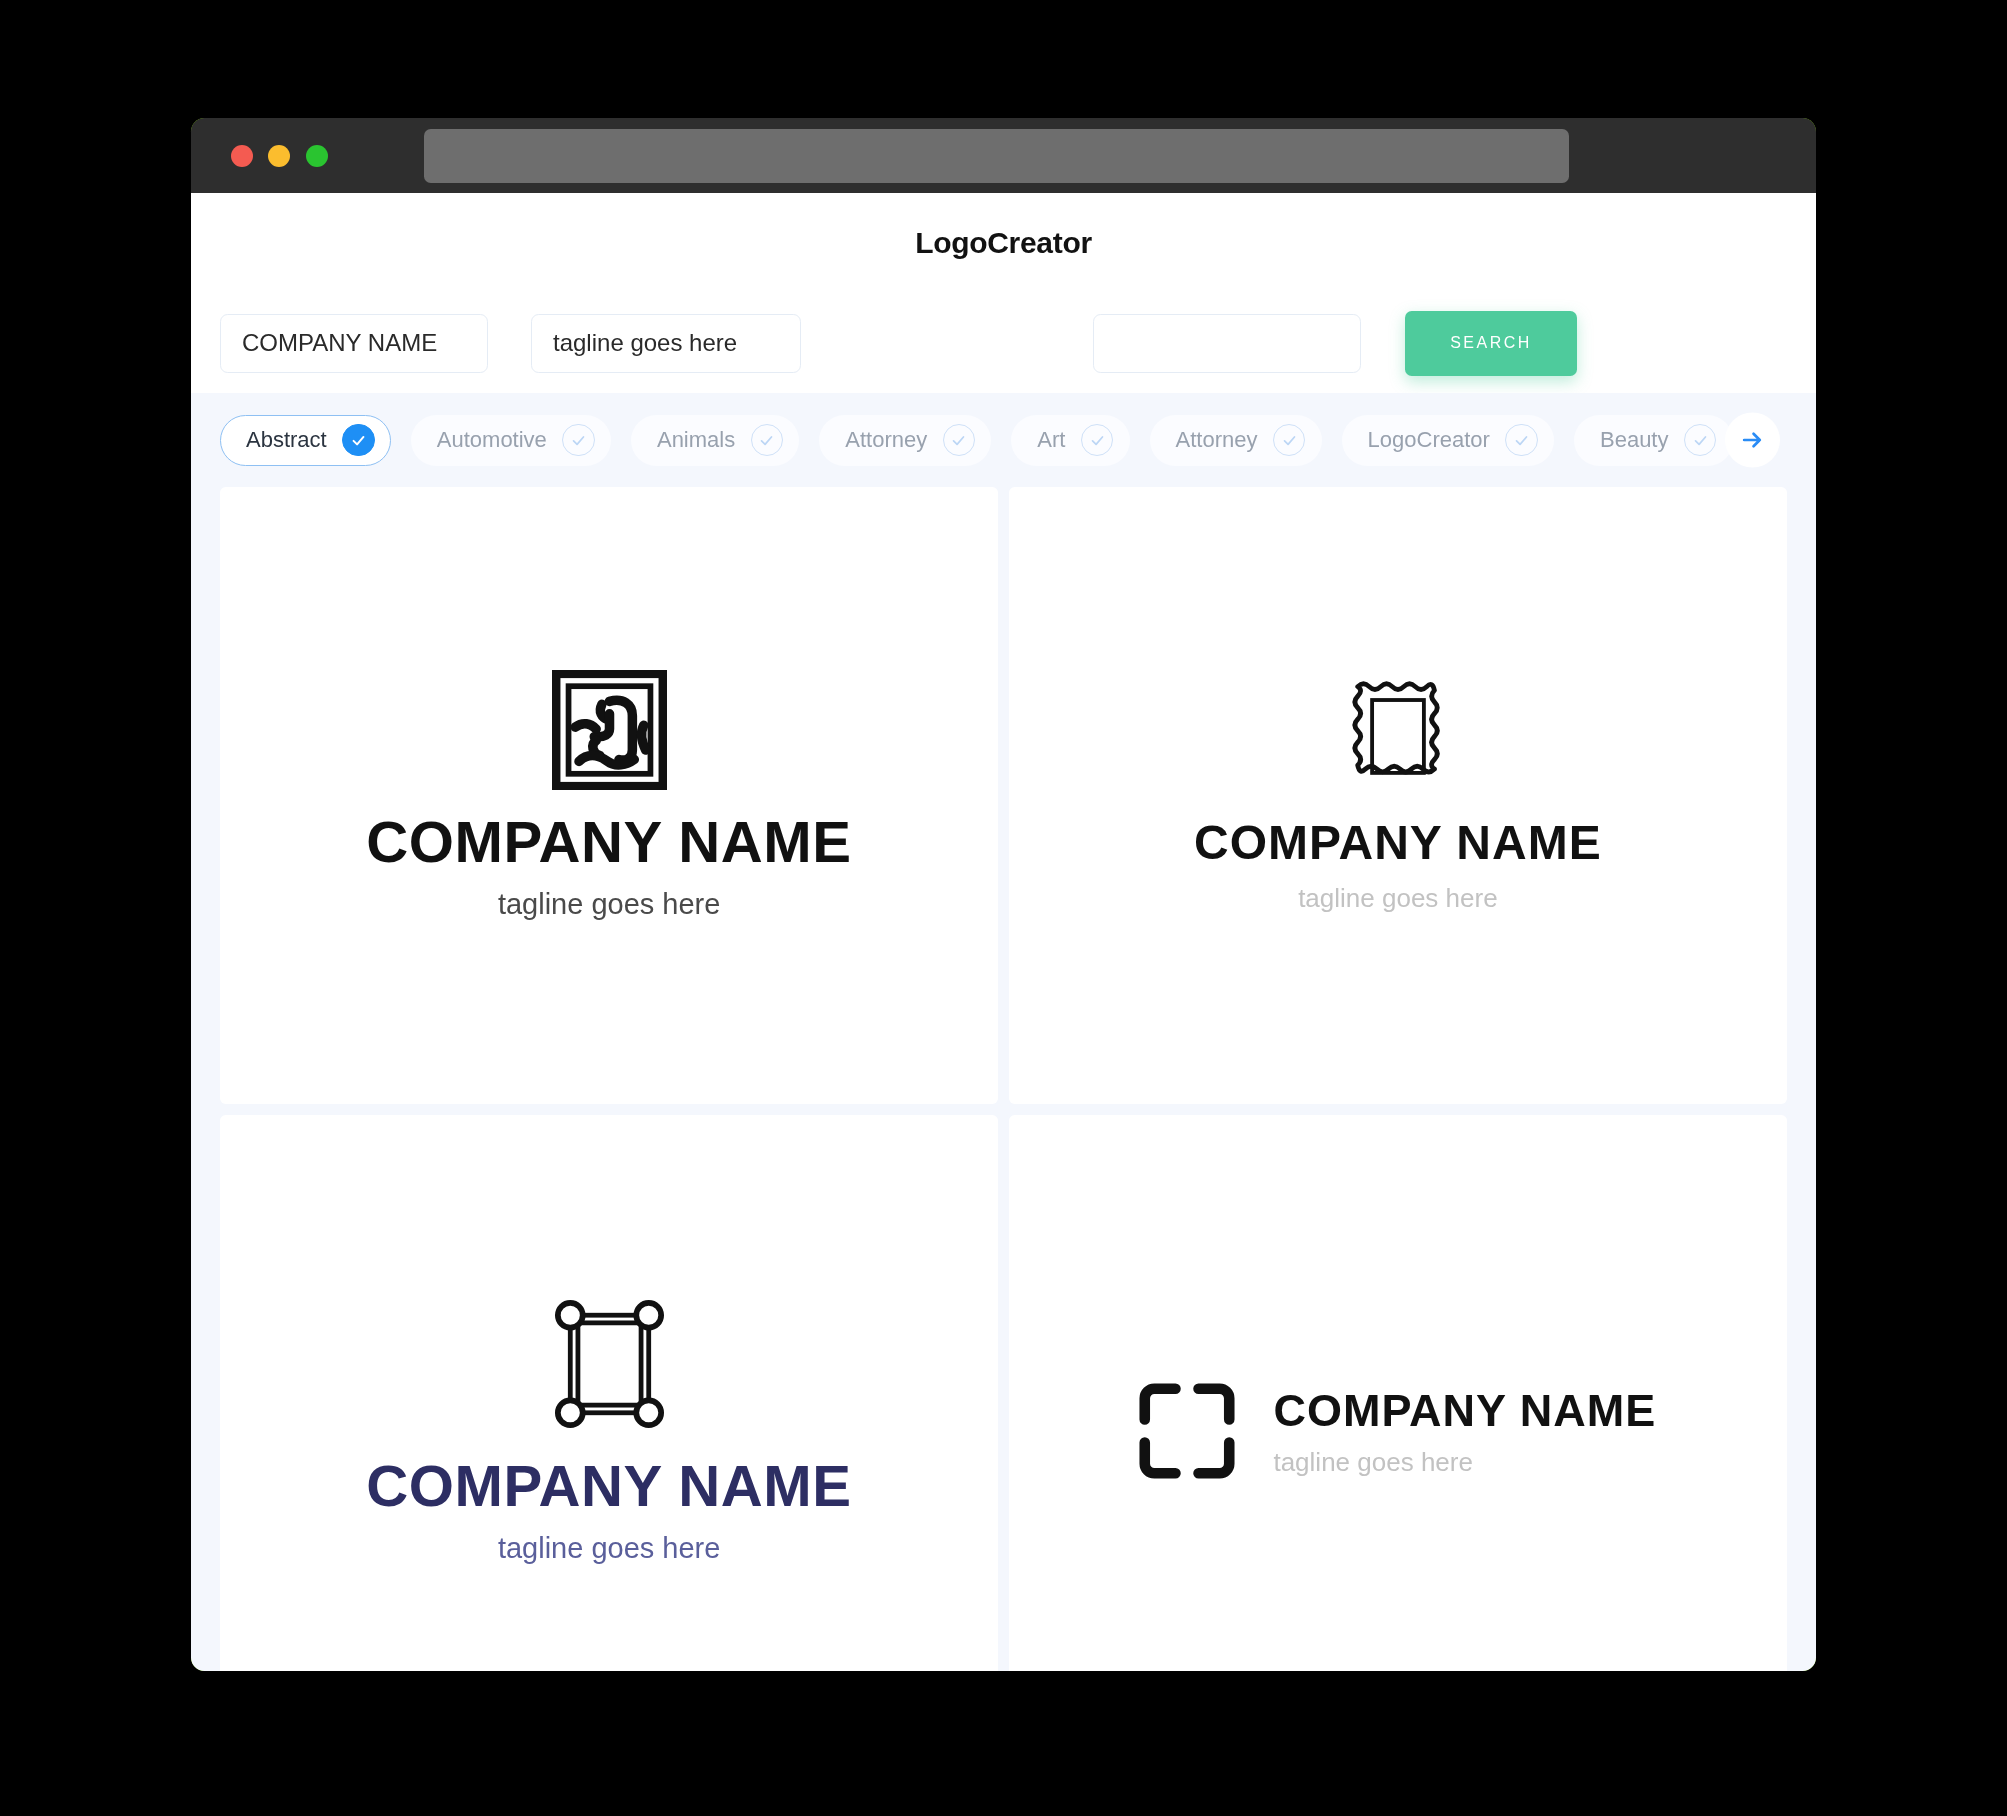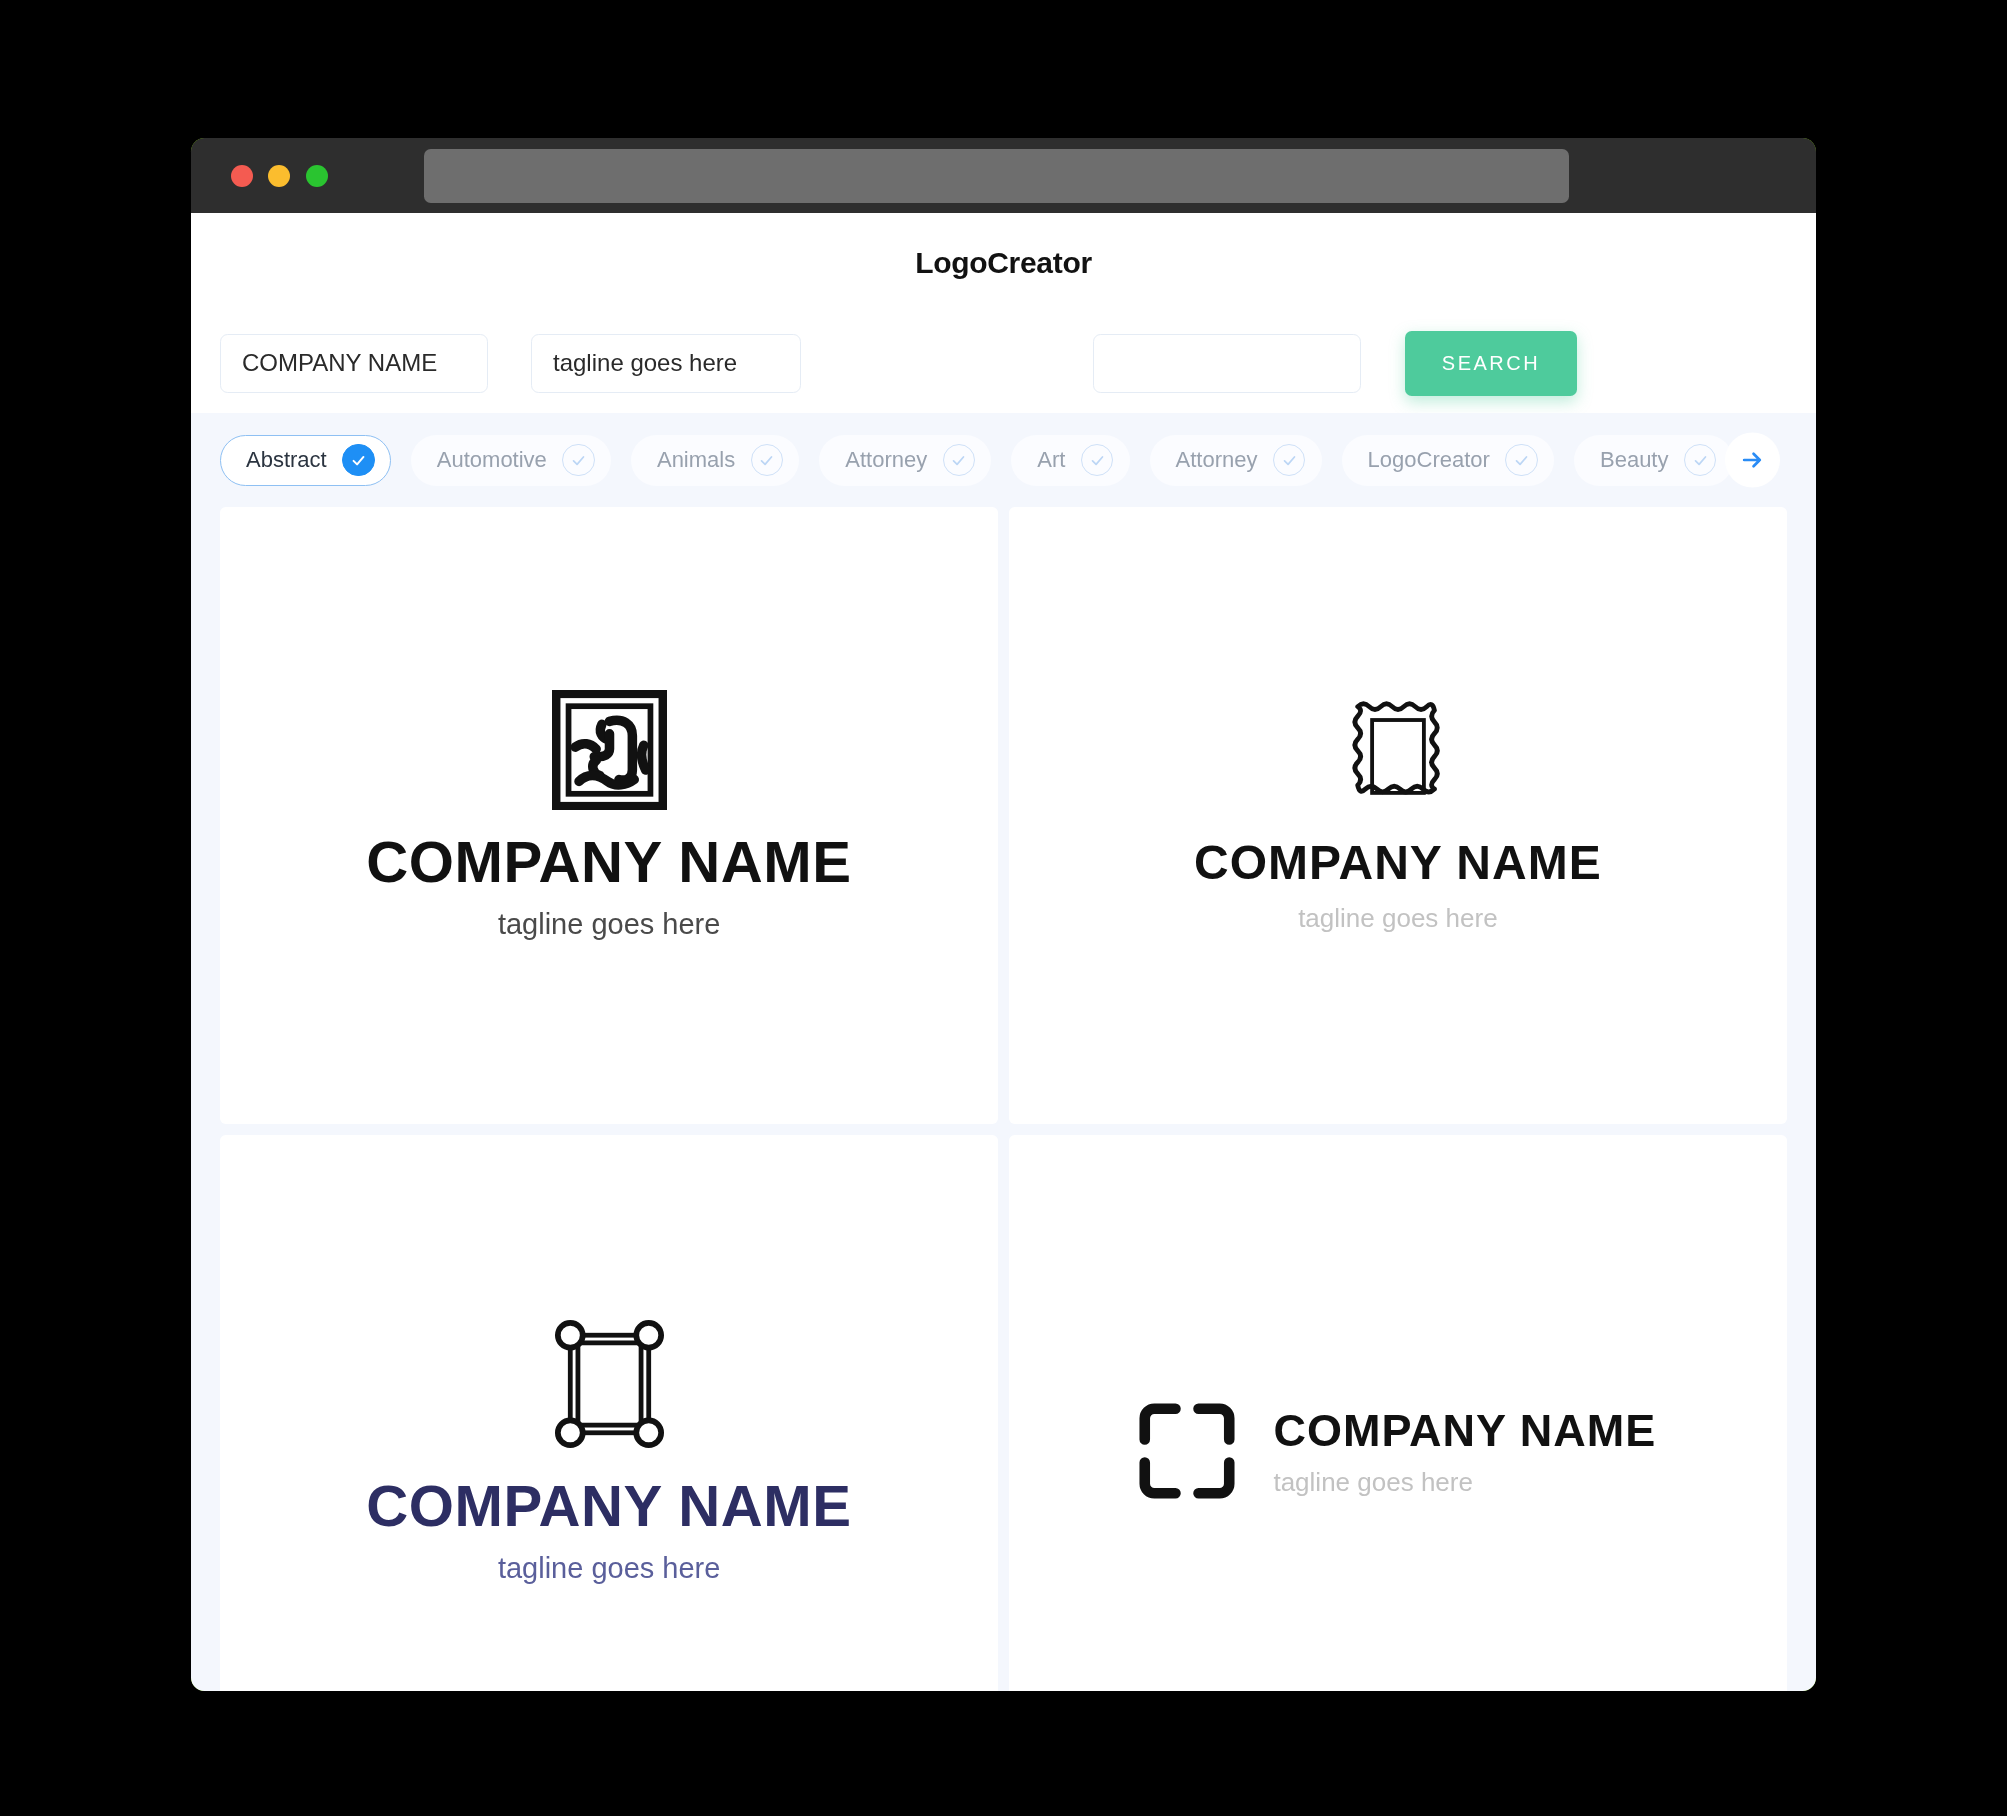--- a/index.html
+++ b/index.html
@@ -9,21 +9,21 @@
     height: 1816px;
     background: #000000;
     font-family: "Liberation Sans", sans-serif;
     overflow: hidden;
   }
 
   
   .window {
     position: absolute;
     left: 191px;
-    top: 138px;
+    top: 118px;
     width: 1625px;
     height: 1553px;
     border-radius: 13.4px;
     overflow: hidden;
     background: #84cc16;
     box-shadow: 0 9.6px 38px rgba(0,0,0,0.45);
   }
 
   .titlebar {
     height: 75px;
@@ -91,21 +91,21 @@
 
   .search-btn {
     margin-left: 44px;
     width: 172px;
     height: 65px;
     border: none;
     border-radius: 6.7px;
     background: #4ecb9c;
     color: #ffffff;
     font-family: "Liberation Sans", sans-serif;
-    font-size: 20px;
+    font-size: 16px;
     letter-spacing: 2.5px;
     cursor: pointer;
     box-shadow: 0 5.7px 15.3px rgba(78,203,156,0.35);
   }
 
   
   .chipbar {
     background: #f4f7fd;
     height: 94px;
     display: flex;

